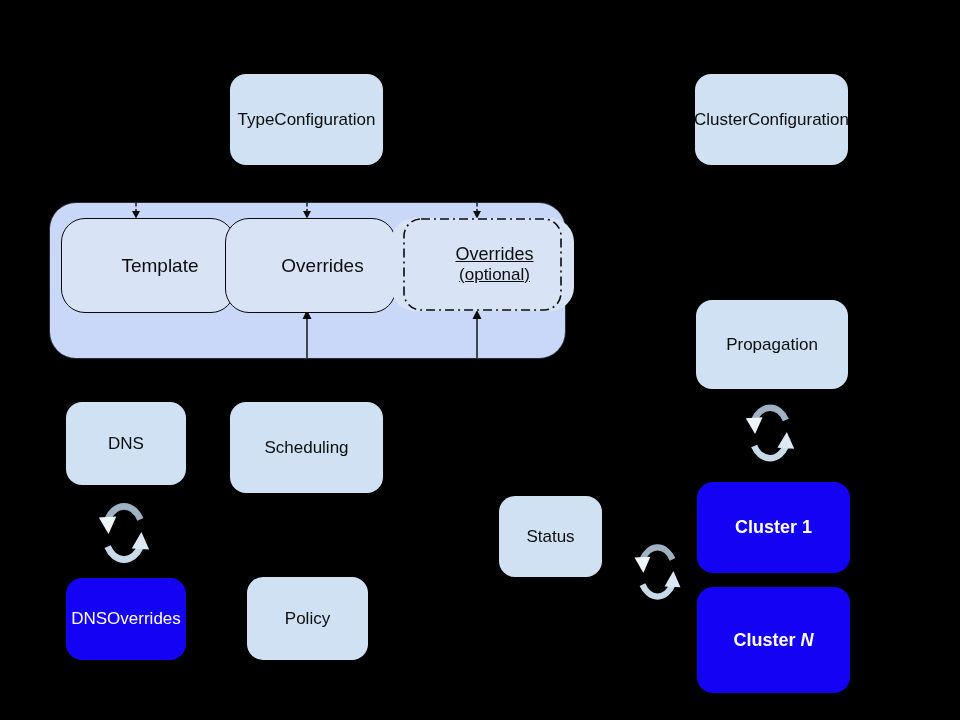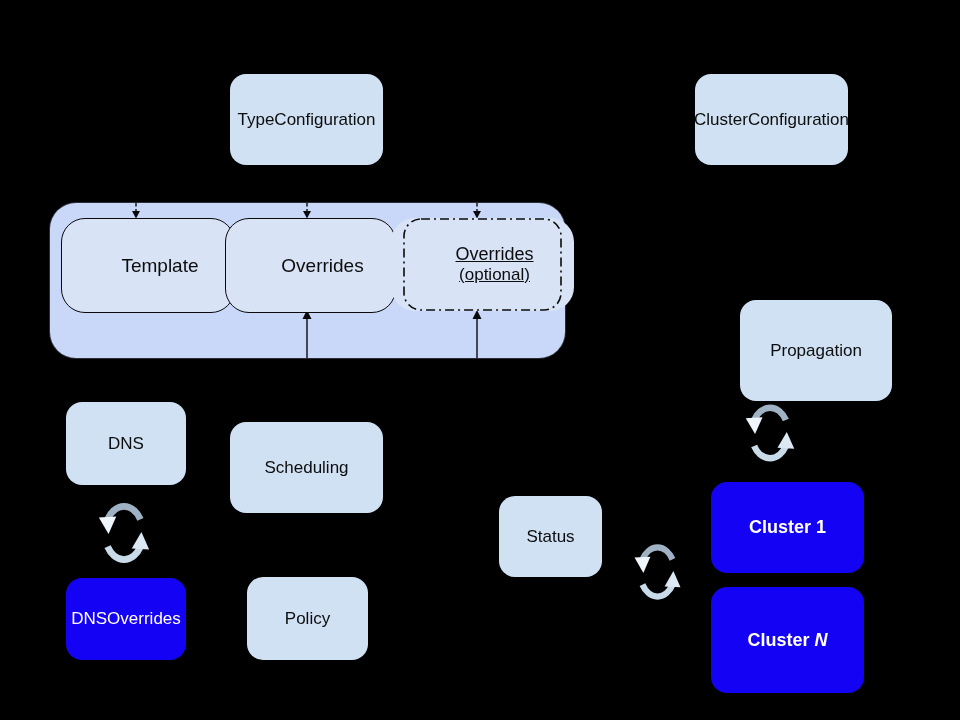--- a/index.html
+++ b/index.html
@@ -10,21 +10,21 @@
     font-family:"Liberation Sans", sans-serif;
     -webkit-font-smoothing:antialiased;
   }
   .node{
     position:absolute;display:flex;
     align-items:center;justify-content:center;text-align:center;
     color:var(--text-dark,#111);line-height:1.25;
   }
   .light{background:var(--light-box,#cfe1f3);border-radius:16px;font-size:17px;}
   .blue{background:var(--blue-box,#1402f4);border-radius:16px;color:var(--text-light,#fff);font-size:17px;}
-  .blue.bold{font-weight:bold;font-size:18px;margin-left:14px;}
+  .blue.bold{font-weight:bold;font-size:18px;}
   #group-container{
     position:absolute;left:50px;top:203px;width:515px;height:155px;
     background:var(--container,#c9d7f8);border-radius:26px;
     box-shadow:0 0 0 1px rgba(120,130,150,0.35);
   }
   .inner{
     position:absolute;display:flex;flex-direction:column;align-items:center;justify-content:center;
     background:var(--inner-box,#d8e4f6);border:1.5px solid var(--stroke,#0a0a0a);
     border-radius:24px;font-size:19px;color:var(--text-dark,#111);text-align:center;padding-left:24px;
   }
@@ -95,21 +95,21 @@
       <div class="ovr-label">Overrides</div>
       <div class="ovr-note">(optional)</div>
     </div>
 
   </div>
 
   <div class="node light" style="left:66px;top:402px;width:120px;height:83px;">
     <div>DNS</div>
   </div>
 
-  <div class="node light" style="left:230px;top:402px;width:153px;height:91px;margin-top:20px;">
+  <div class="node light" style="left:230px;top:402px;width:153px;height:91px;">
     <div>Scheduling</div>
   </div>
 
   <div class="sync" style="left:95px;top:494px;width:58px;height:78px;">
       <svg viewBox="0 0 60 80" preserveAspectRatio="none">
         <path class="arc-top" d="M47 26 A20 28 0 0 0 13 26"></path>
         <path class="head-a" d="M4 24 L22 23 L14 41 Z"></path>
         <path class="arc-bottom" d="M13 54 A20 28 0 0 0 47 54"></path>
         <path class="head-b" d="M38 56 L56 57 L48 39 Z"></path>
       </svg>
@@ -117,21 +117,21 @@
 
   <div class="node blue" style="left:66px;top:578px;width:120px;height:82px;">
     <div>DNS</div>
     <div>Overrides</div>
   </div>
 
   <div class="node light" style="left:247px;top:577px;width:121px;height:83px;">
     <div>Policy</div>
   </div>
 
-  <div class="node light" style="left:696px;top:300px;width:152px;height:101px;margin-left:44px;">
+  <div class="node light" style="left:696px;top:300px;width:152px;height:89px;">
     <div>Propagation</div>
   </div>
 
   <div class="sync" style="left:742px;top:396px;width:56px;height:74px;">
       <svg viewBox="0 0 60 80" preserveAspectRatio="none">
         <path class="arc-top" d="M47 26 A20 28 0 0 0 13 26"></path>
         <path class="head-a" d="M4 24 L22 23 L14 41 Z"></path>
         <path class="arc-bottom" d="M13 54 A20 28 0 0 0 47 54"></path>
         <path class="head-b" d="M38 56 L56 57 L48 39 Z"></path>
       </svg>

